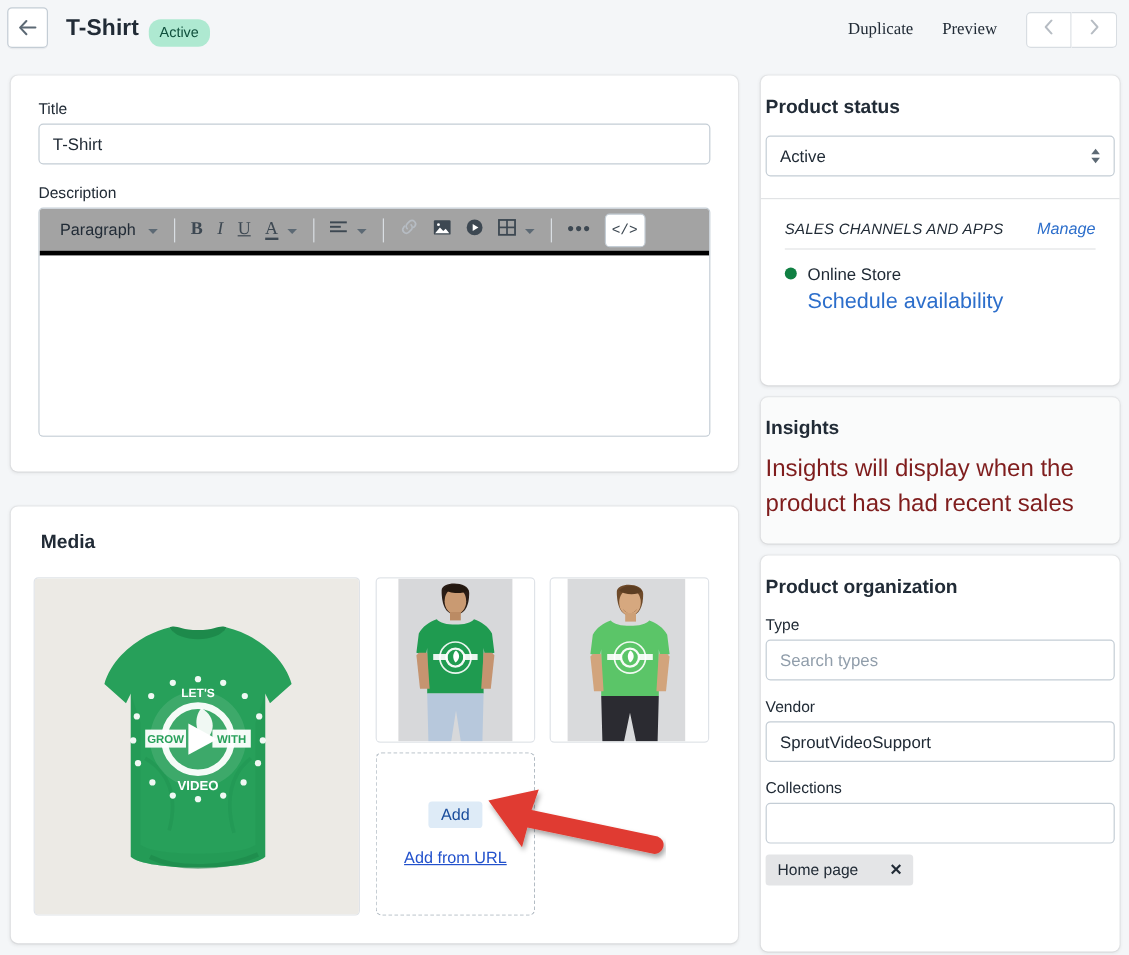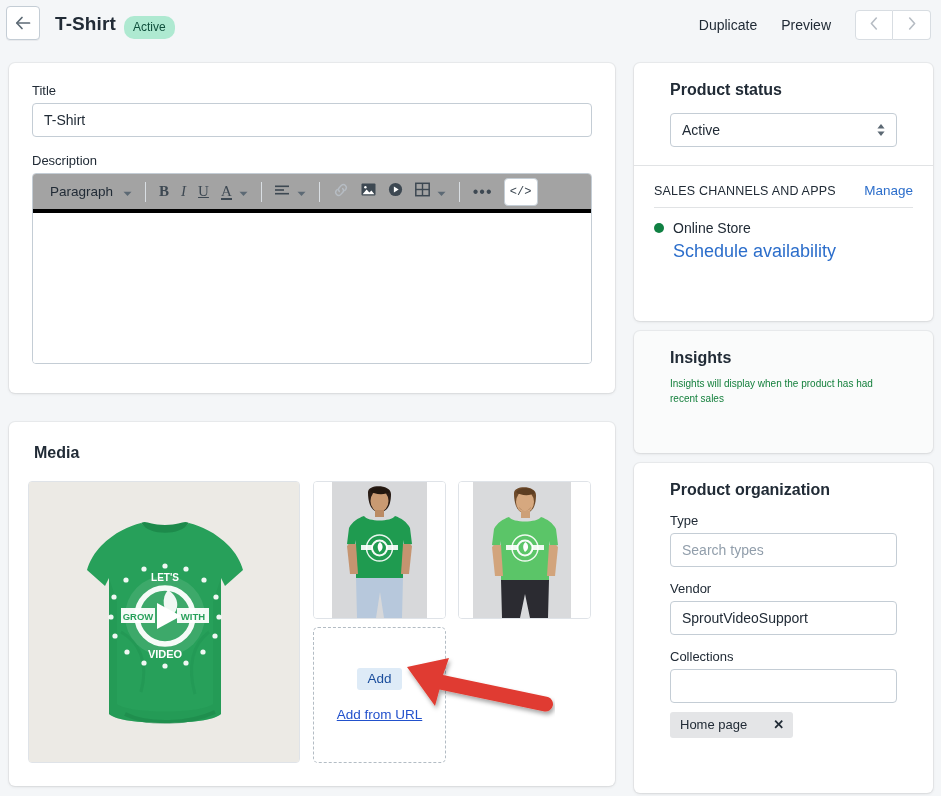--- a/index.html
+++ b/index.html
@@ -26,21 +26,21 @@
     font-size: 19px; font-weight: 700; color: #212b36; letter-spacing: .1px;
   }
   .badge-active {
     position: absolute; left: 124px; top: 16px;
     background: #aee9d1; color: #0f4f3c;
     font-size: 12px; line-height: 1; padding: 5px 9px 6px; border-radius: 10px;
   }
   .topbar-actions { position: absolute; right: 10px; top: 10px; display: flex; align-items: center; gap: 0; }
   .txt-action {
     font-size: 14px; color: #212b36; padding: 6px 12px; background: transparent; border: 0;
-    font-family: Liberation Sans, sans-serif; font-weight: 400;
+    font-family: Liberation Serif, serif; font-weight: 400;
   }
   .pager { display: flex; margin-left: 12px; }
   .pager-btn {
     width: 38px; height: 30px; background: #fff; border: 1px solid #d8dde2;
     display: flex; align-items: center; justify-content: center;
   }
   .pager-btn.first { border-radius: 4px 0 0 4px; }
   .pager-btn.last { border-radius: 0 4px 4px 0; border-left: 0; }
 
   
@@ -104,39 +104,40 @@
     display: flex; flex-direction: column; align-items: center; justify-content: center; gap: 17px;
   }
   .add-btn {
     background: #deebf7; color: #1a4d9c; font-size: 13.5px;
     padding: 3px 10px 4px; border-radius: 3px; border: 0;
     font-family: "Liberation Sans", sans-serif;
   }
   .add-url { color: #2251cc; font-size: 13.5px; text-decoration: underline; }
 
   
-  .card-pad { padding: 18px 36px; }
+  .card-pad { padding: 18px 4px; }
   .card-heading { font-size: 16px; font-weight: 700; color: #212b36; margin-bottom: 14px; }
   .select-wrap { position: relative; }
   .select-wrap .text-input { padding-right: 30px; display: flex; align-items: center; }
   .select-arrows { position: absolute; right: 11px; top: 10px; }
   .hr-card { border: 0; border-top: 1px solid #e1e3e5; margin: 18px 0 0; }
   .channels-head {
     display: flex; justify-content: space-between; align-items: baseline;
     padding: 17px 20px 0;
+    font-style: italic;
   }
   .channels-label { font-size: 12.5px; color: #212b36; letter-spacing: .2px; }
   .manage-link { font-size: 13.5px; color: #2c6ecb; }
   .channels-rule { border: 0; border-top: 1px solid #e1e3e5; margin: 9px 20px 0; }
   .channel-row { display: flex; align-items: center; gap: 9px; padding: 12px 20px 0; }
   .dot { width: 10px; height: 10px; border-radius: 50%; background: #108043; display: block; }
   .channel-name { font-size: 14px; color: #212b36; }
   .schedule-link { display: block; padding: 5px 20px 0 39px; font-size: 18px; color: #2c6ecb; }
 
-  .insights-body { font-size: 10px; color: #15803d; line-height: 1.45; }
+  .insights-body { font-size: 20px; color: #7f1d1d; line-height: 1.45; }
   .org-field { margin-bottom: 14px; }
   .chip {
     display: inline-flex; align-items: center; gap: 26px;
     background: #e4e5e7; color: #212b36; font-size: 13px;
     padding: 5px 9px 6px 10px; border-radius: 3px; margin-top: 9px;
   }
   .chip-x { font-weight: 700; font-size: 13px; line-height: 1; }
 
   
   .arrow-anno { position: absolute; left: 405px; top: 655px; width: 150px; height: 66px; pointer-events: none; }

